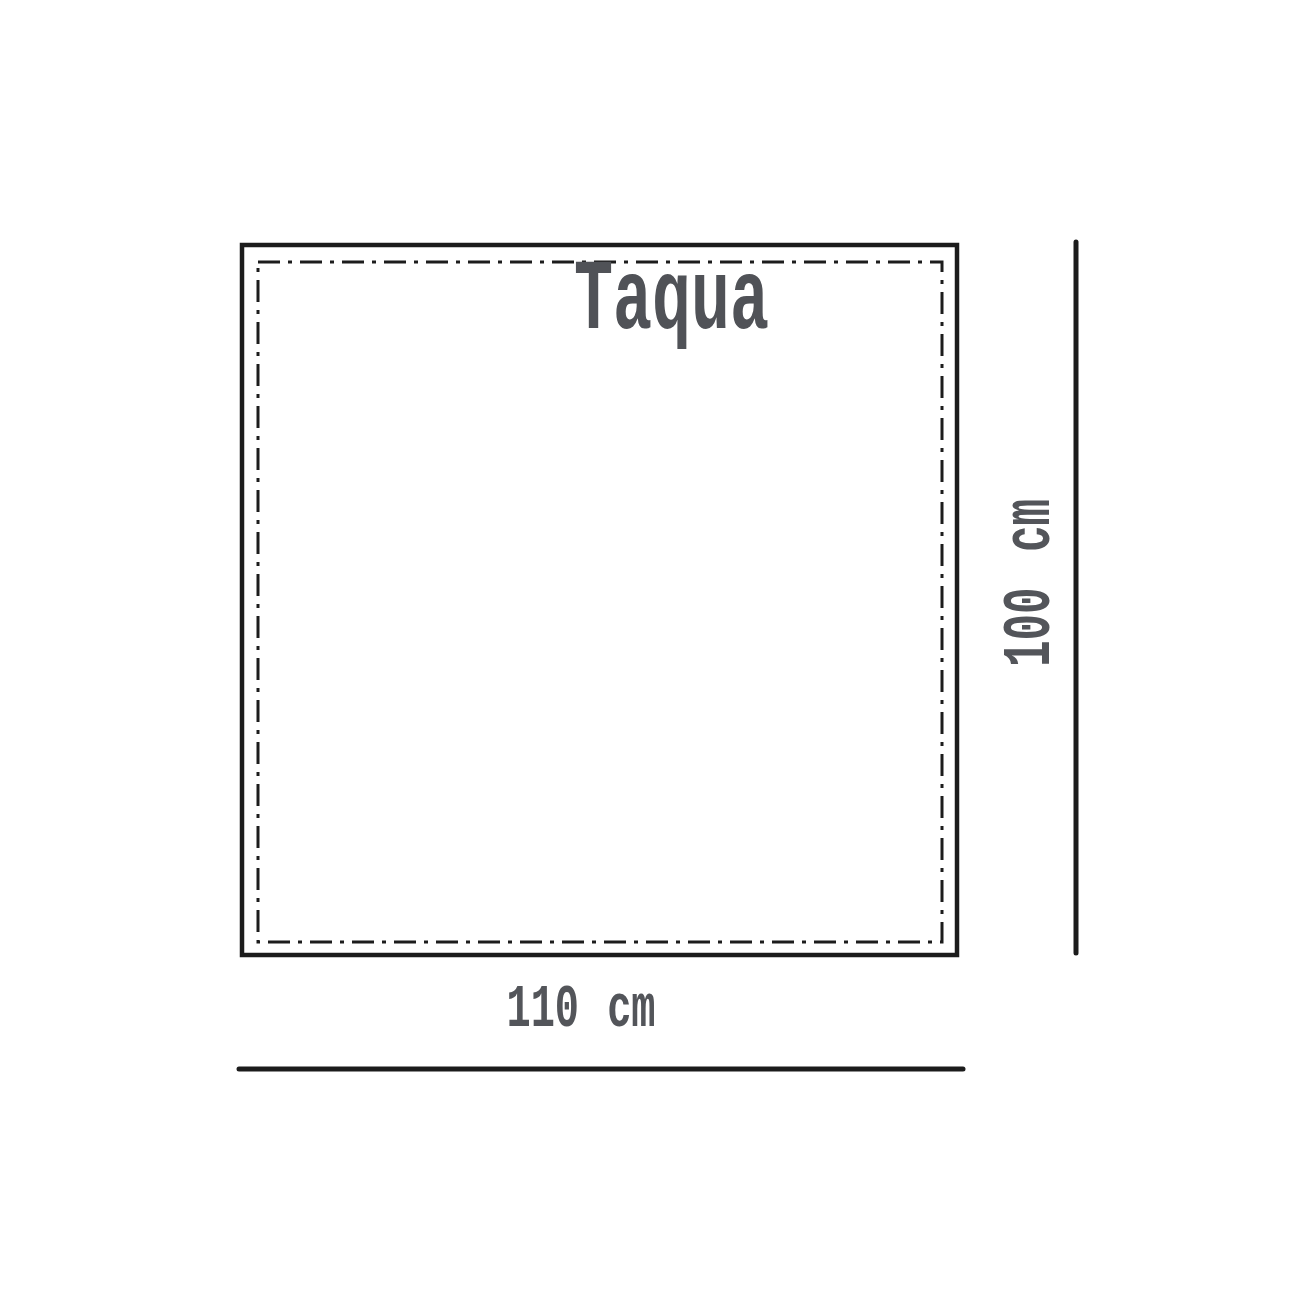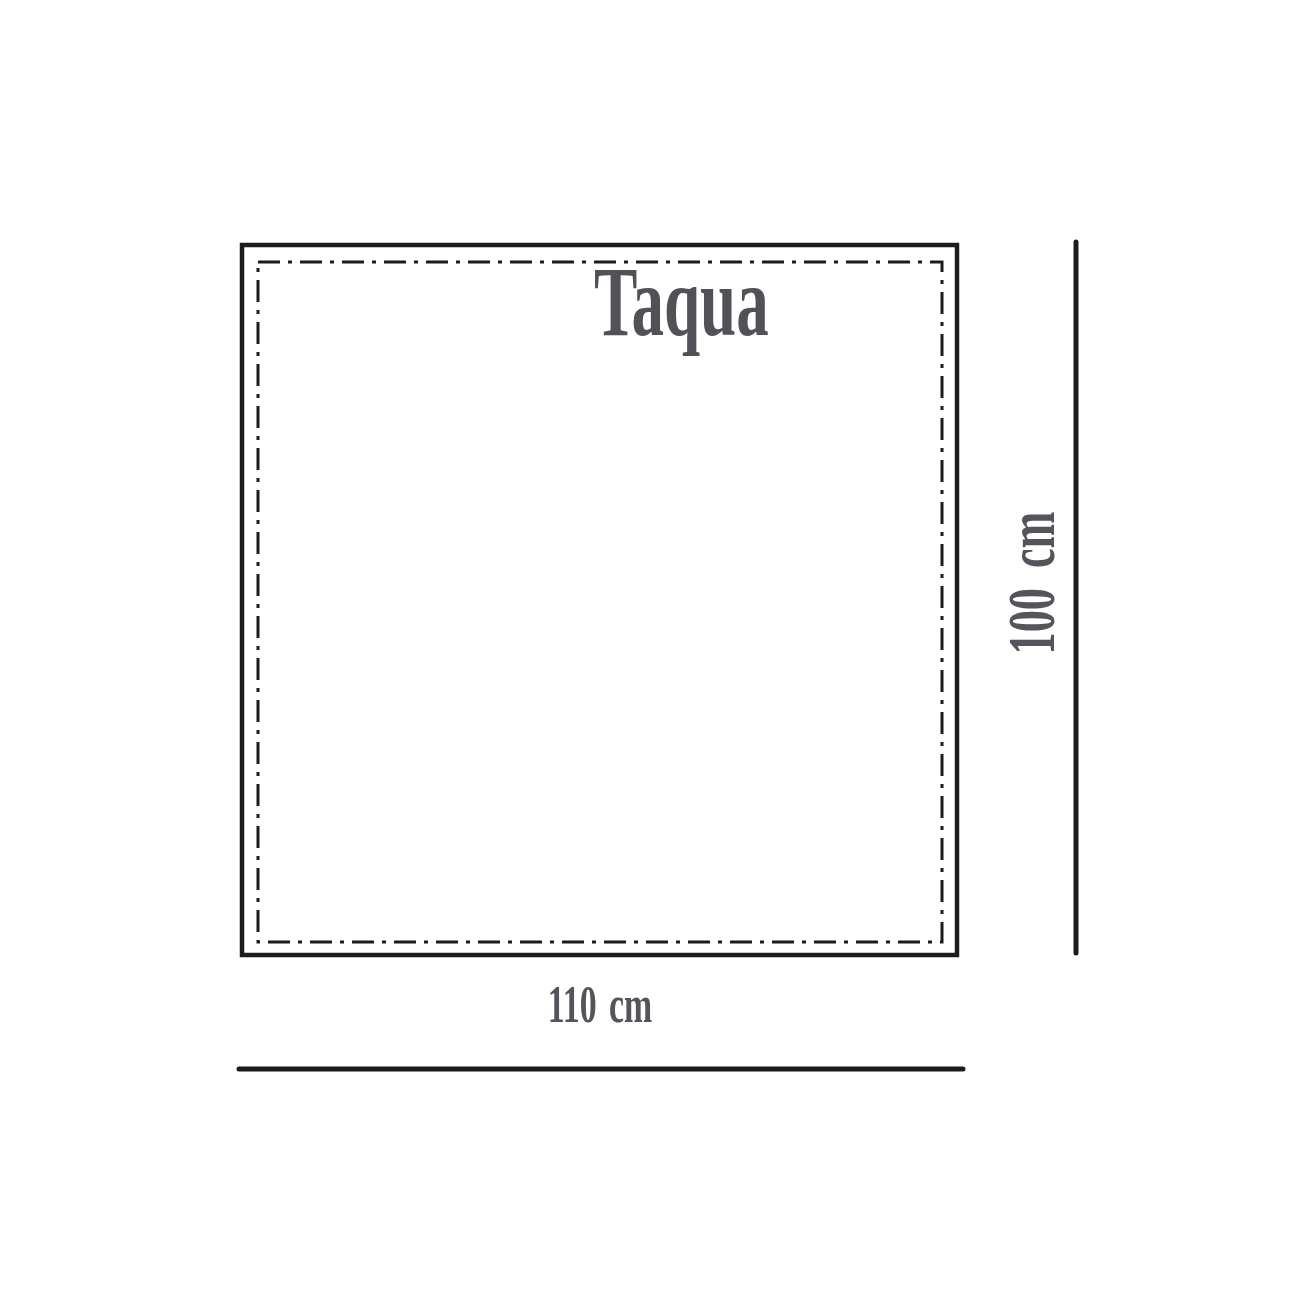--- a/index.html
+++ b/index.html
@@ -6,21 +6,21 @@
     margin: 0;
     padding: 0;
     background: #ffffff;
   }
   .canvas {
     position: relative;
     width: 1132px;
     height: 1300px;
     background: #ffffff;
     overflow: hidden;
-    font-family: Liberation Serif, serif;
+    font-family: Liberation Mono, monospace;
   }
   .diagram-svg {
     position: absolute;
     left: 0;
     top: 0;
     width: 1300px;
     height: 1300px;
   }
   .label {
     position: absolute;
@@ -37,22 +37,22 @@
     top: 252px;
     right: 363px;
     font-size: 100px;
     color: #505257;
   }
   .brand-label .condense {
     transform-origin: right;
   }
   .width-label {
     top: 979px;
-    left: 600px;
-    font-size: 52px;
+    left: 581px;
+    font-size: 62px;
     word-spacing: 6px;
     transform: translateX(-50%);
   }
   .width-label .condense {
     transform-origin: center;
   }
   .height-label {
     top: 583px;
     left: 1031px;
     font-size: 68px;

